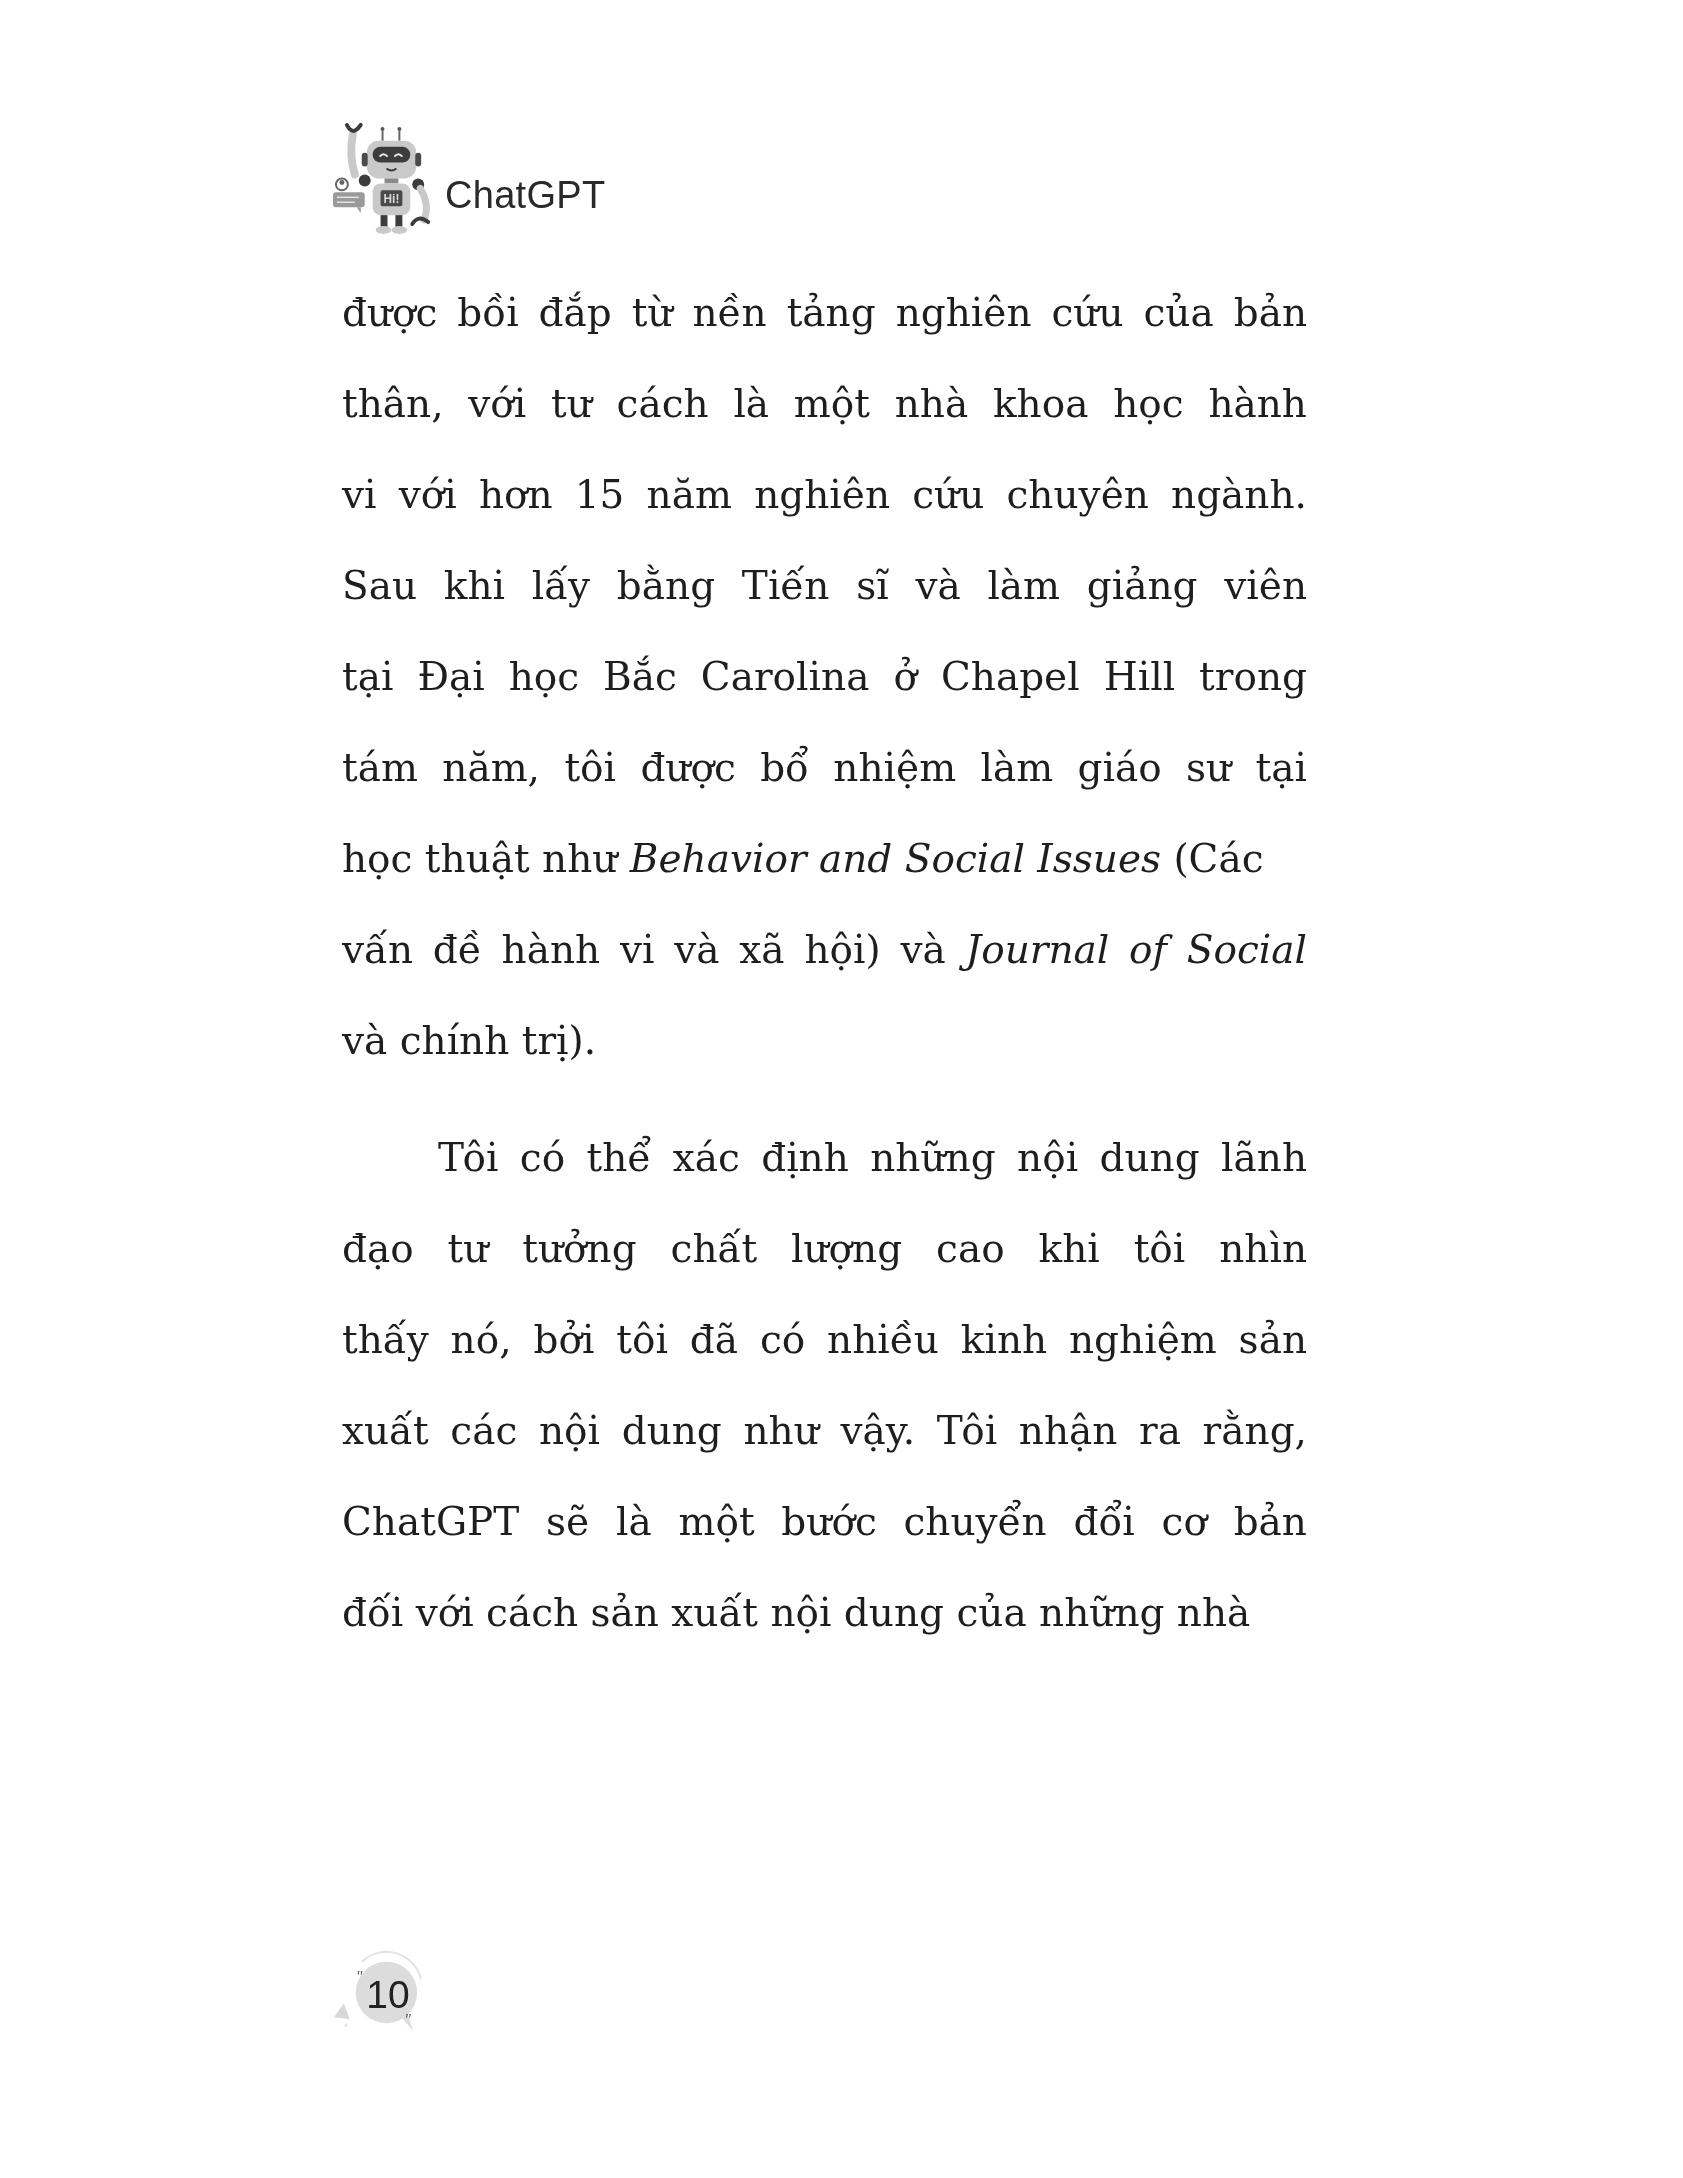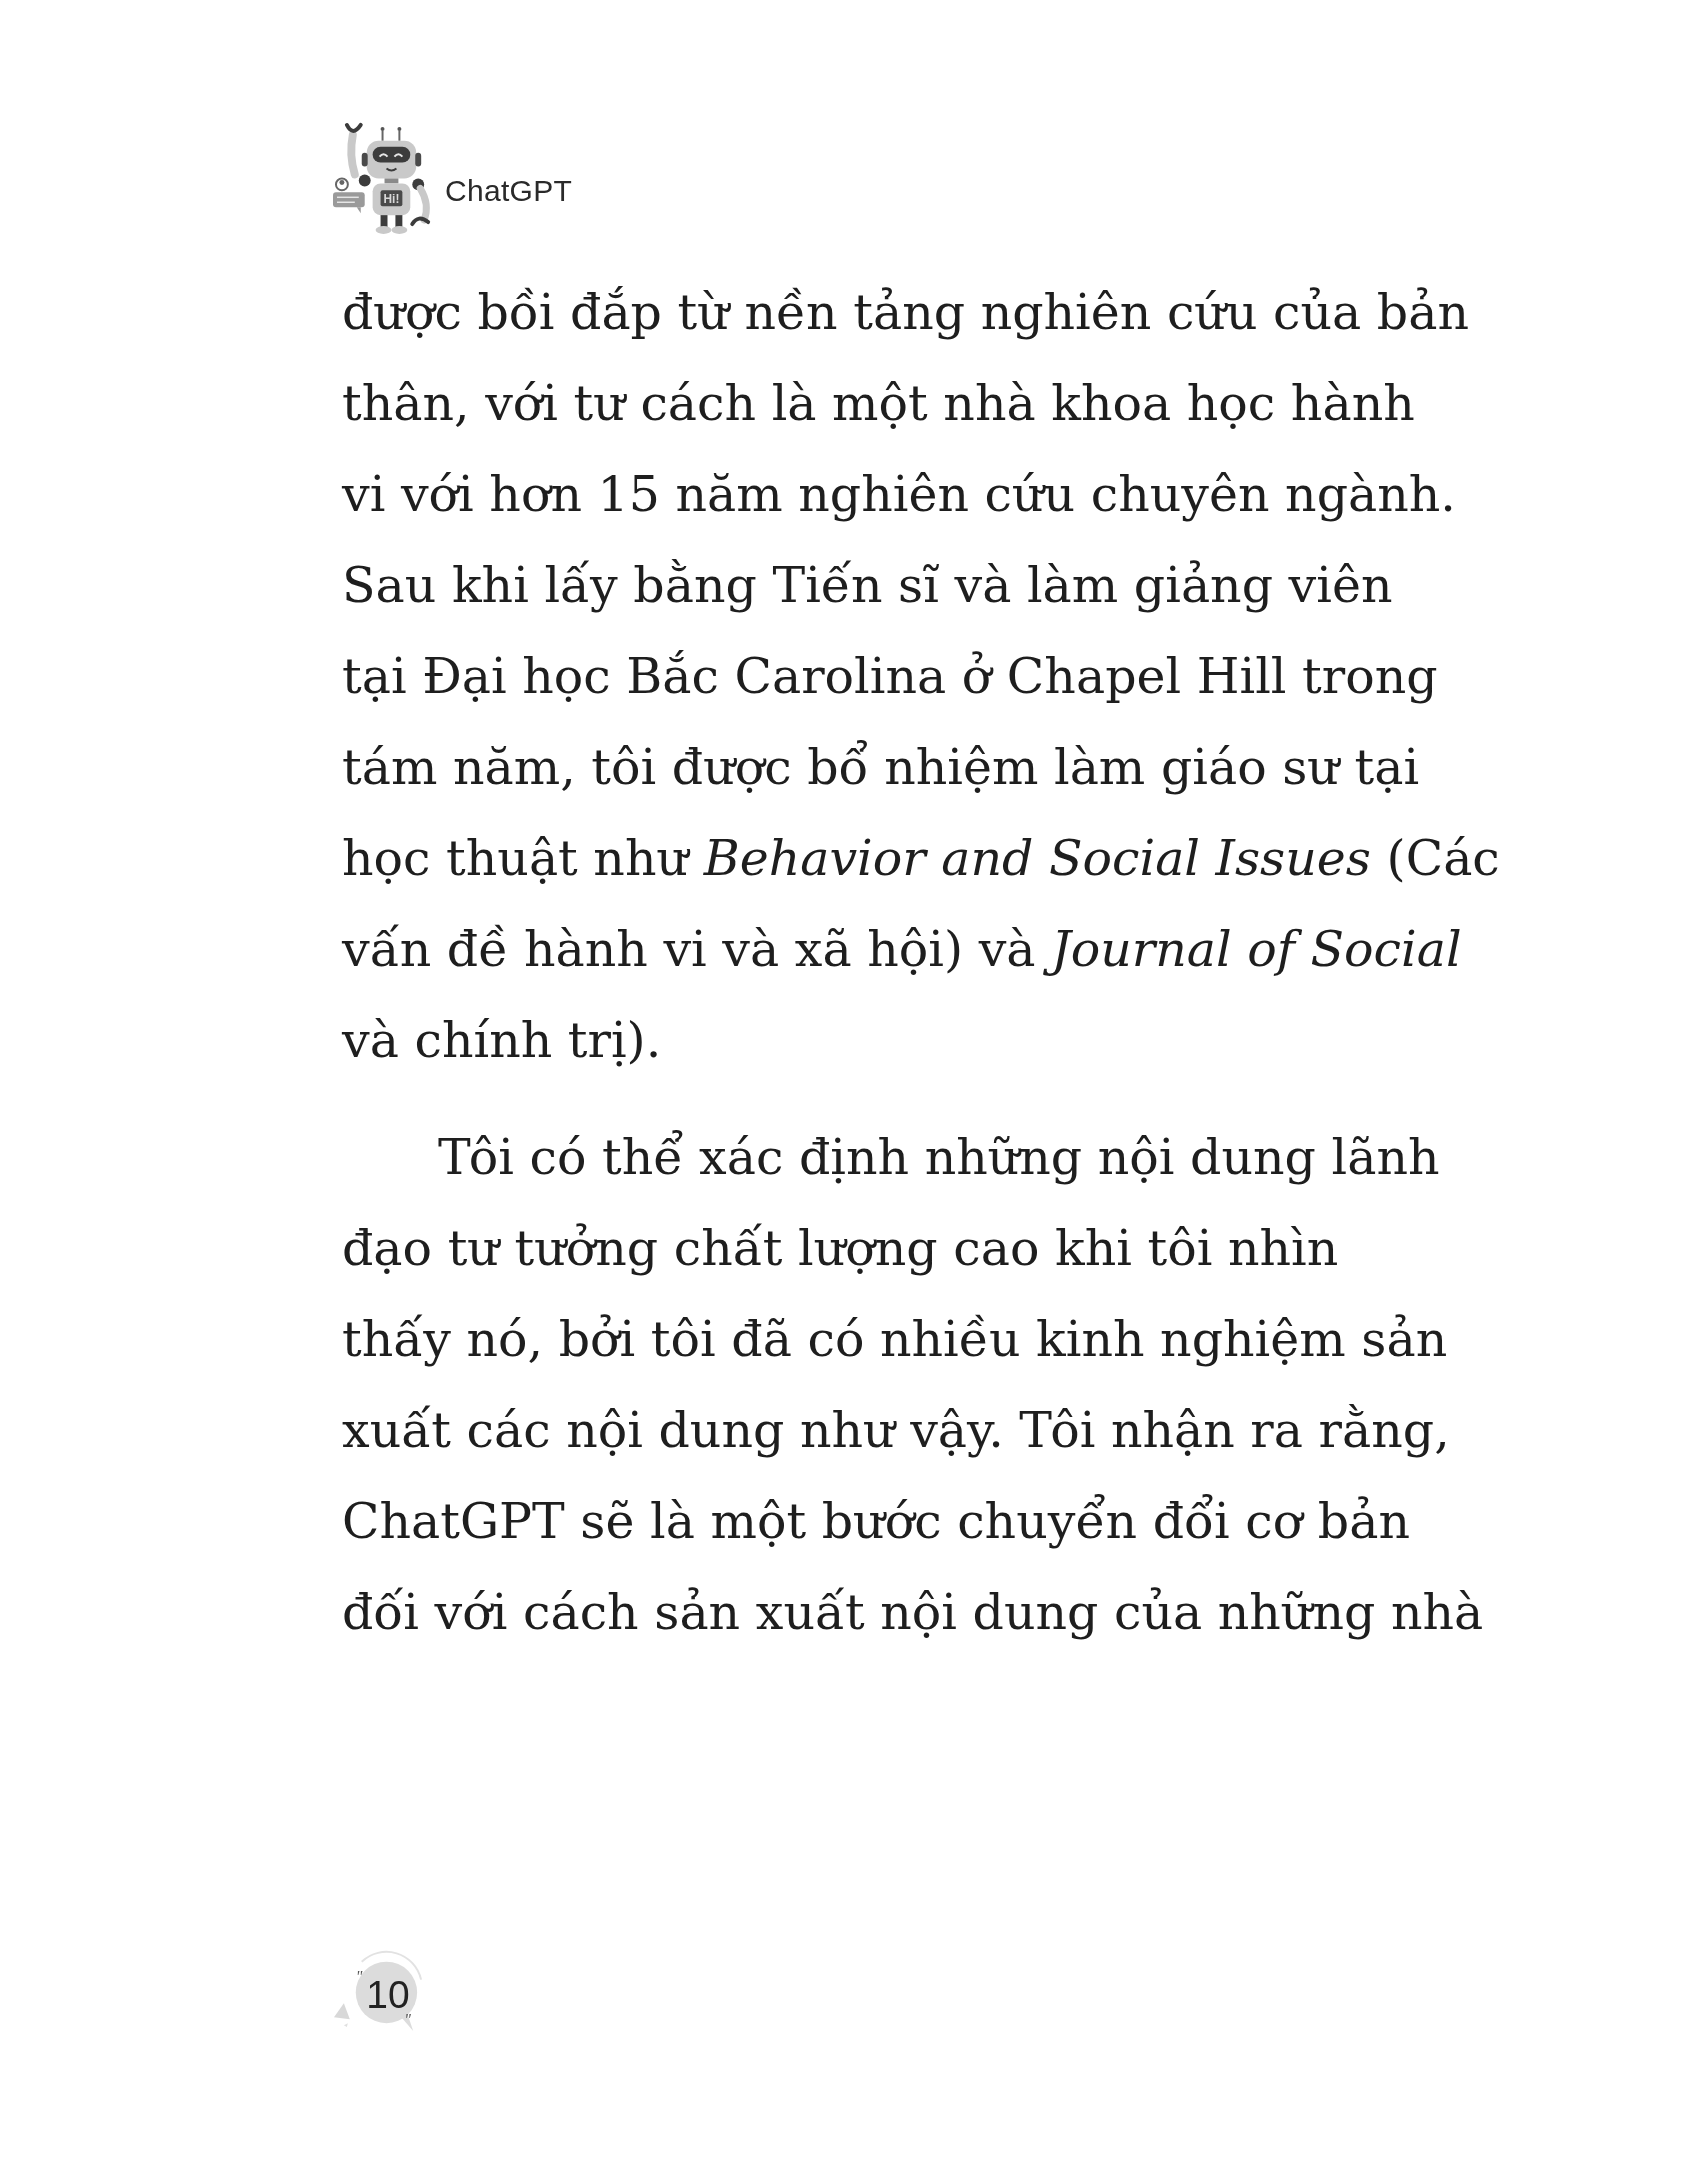--- a/index.html
+++ b/index.html
@@ -2,26 +2,26 @@
 <html><head>
 <meta charset="utf-8">
 <style>
   html, body { margin:0; padding:0; background:#ffffff; }
   body { width:1683px; height:2178px; position:relative; overflow:hidden; }
   .header { position:absolute; left:333px; top:117px; height:119px; width:396px; }
   .robot { position:absolute; left:0; top:0; width:109px; height:117px; }
   .brand {
     position:absolute; left:112px; top:57px;
     font-family:"Liberation Sans", sans-serif; font-weight:300;
-    font-size:30px; color:#2a2a2a; letter-spacing:0.3px;
+    font-size:38px; color:#2a2a2a; letter-spacing:0.3px;
   }
   .body-text {
     position:absolute; left:342px; top:267px; width:965px;
     font-family:"DejaVu Serif", "Liberation Serif", serif;
-    font-size:49px; color:#1e1e1e;
+    font-size:39px; color:#1e1e1e;
   }
   .para { margin:0; }
   .line {
     display:block; height:91px; line-height:91px;
     text-align:justify; text-align-last:justify; white-space:nowrap;
   }
   .line.last { text-align-last:left; }
   .para + .para { margin-top:26px; }
   .indent { padding-left:96px; }
   .ital { font-style:italic; }

